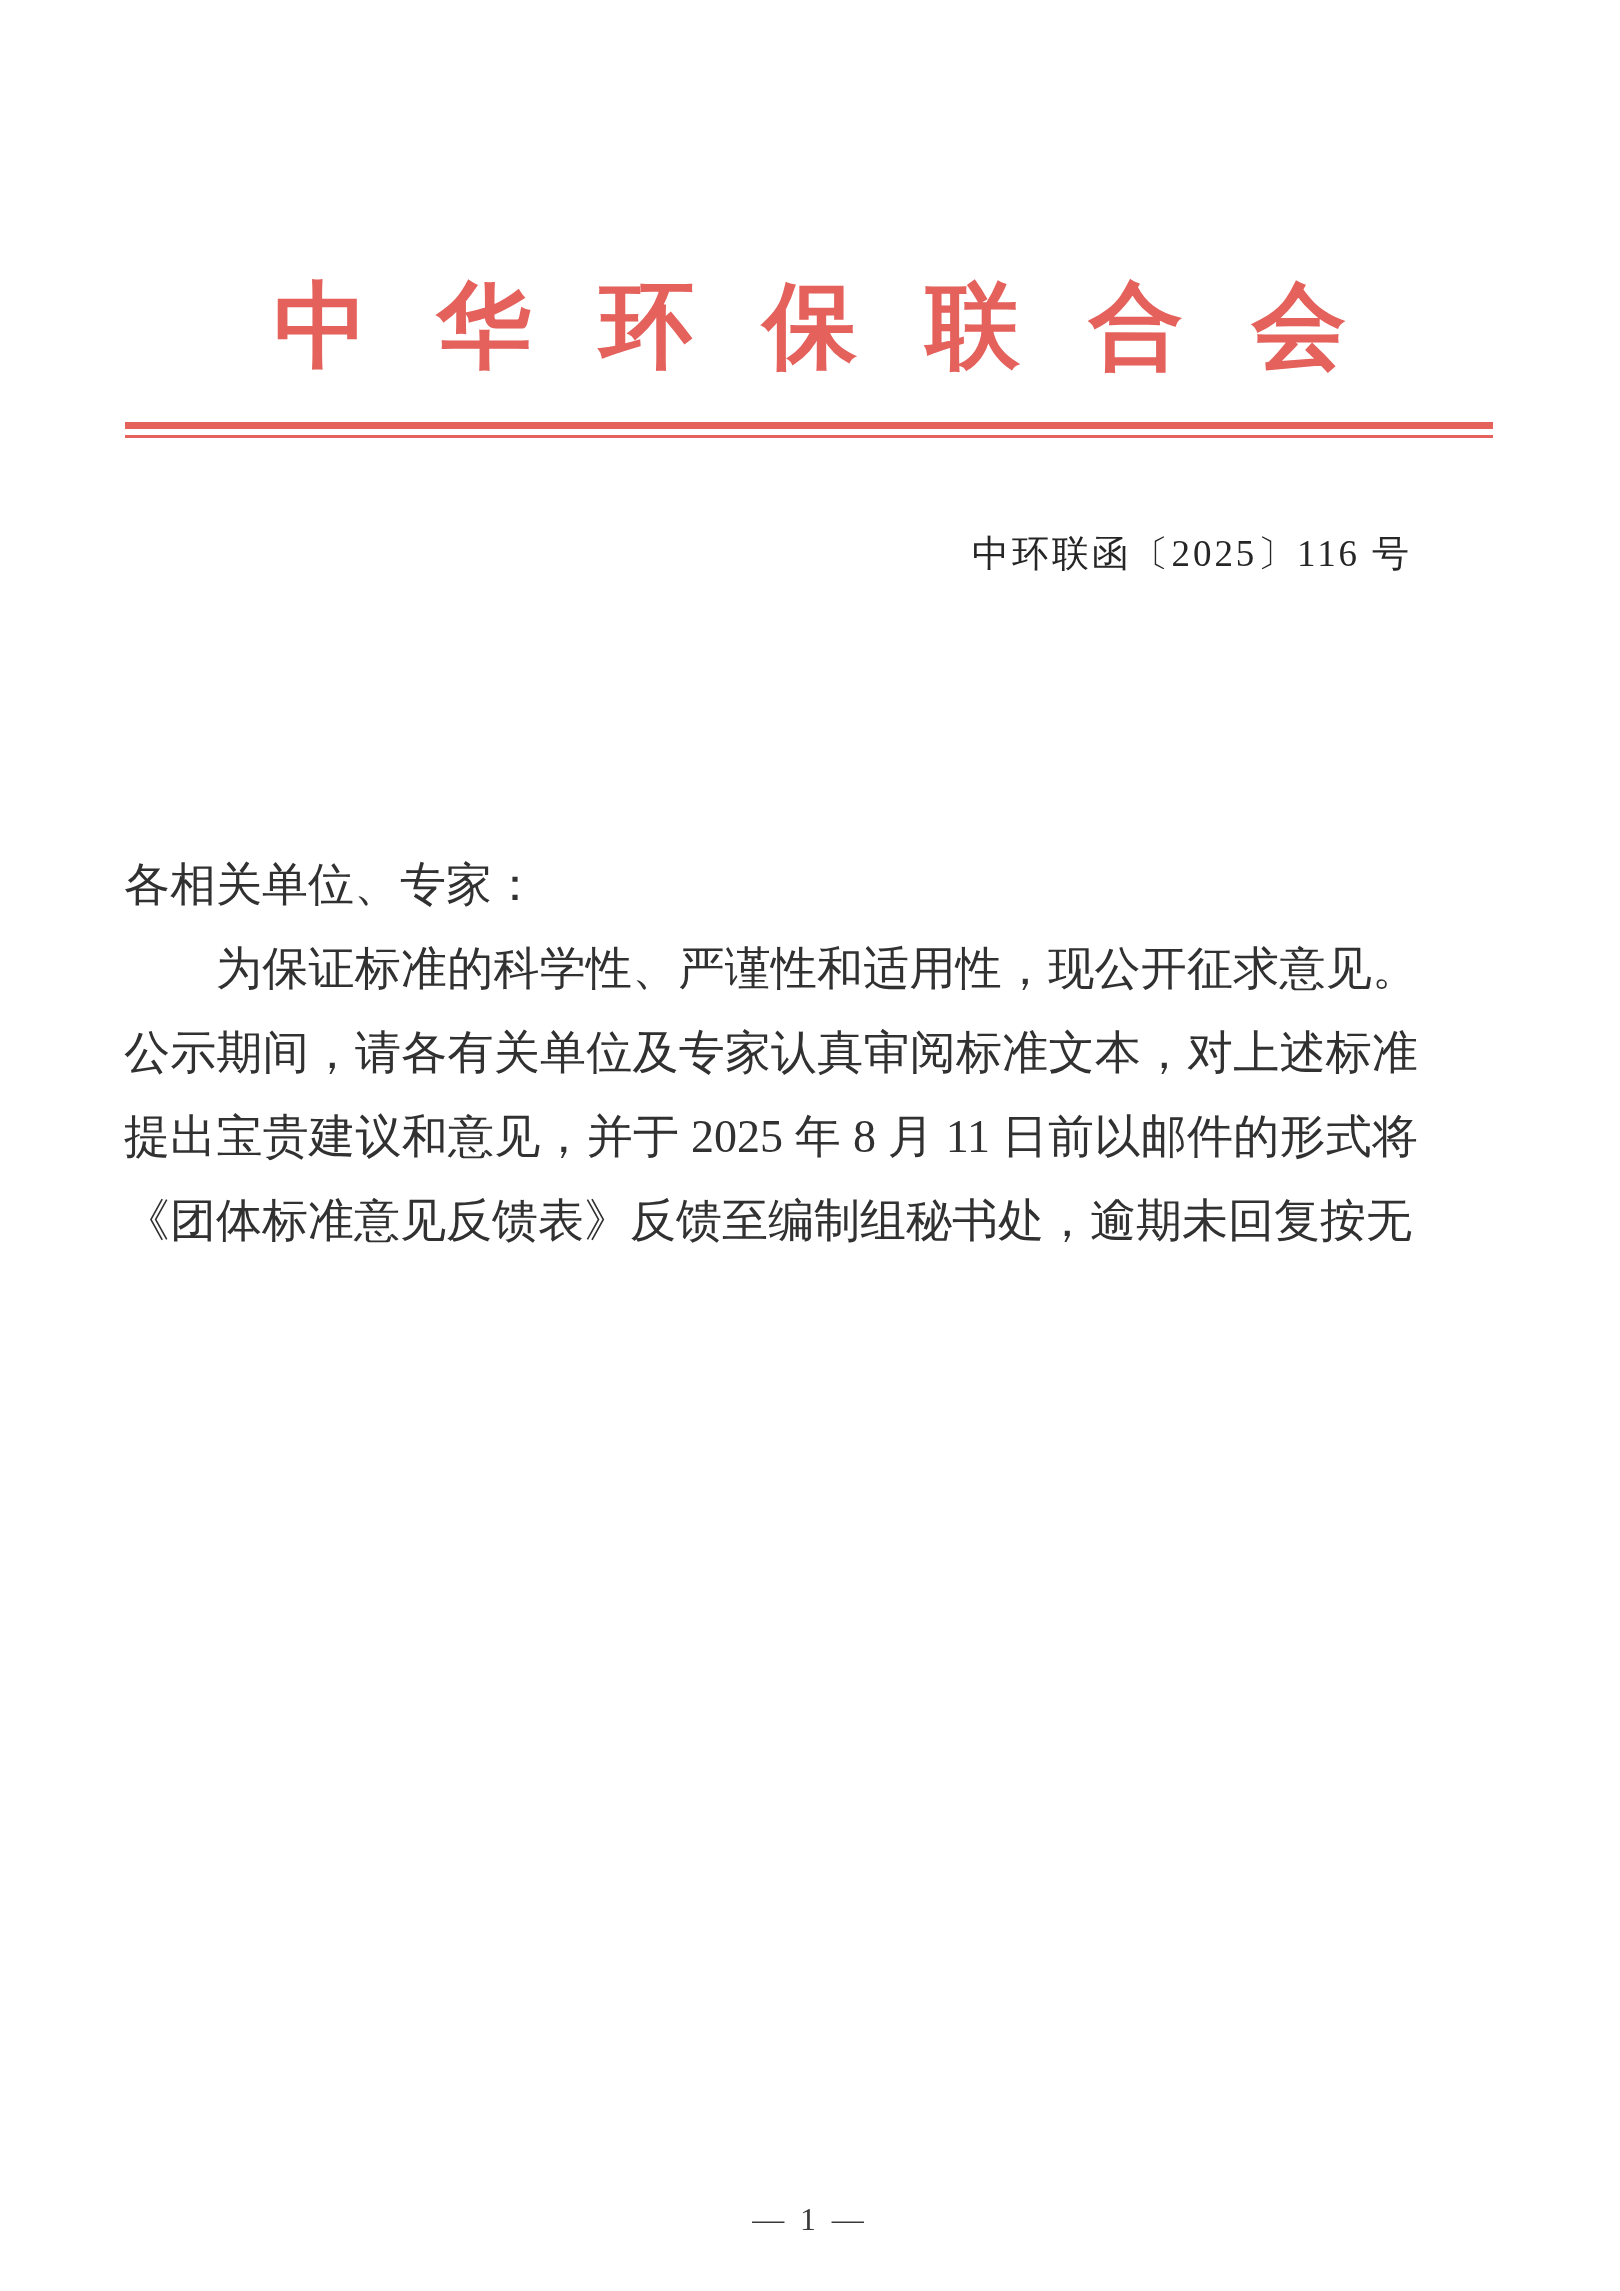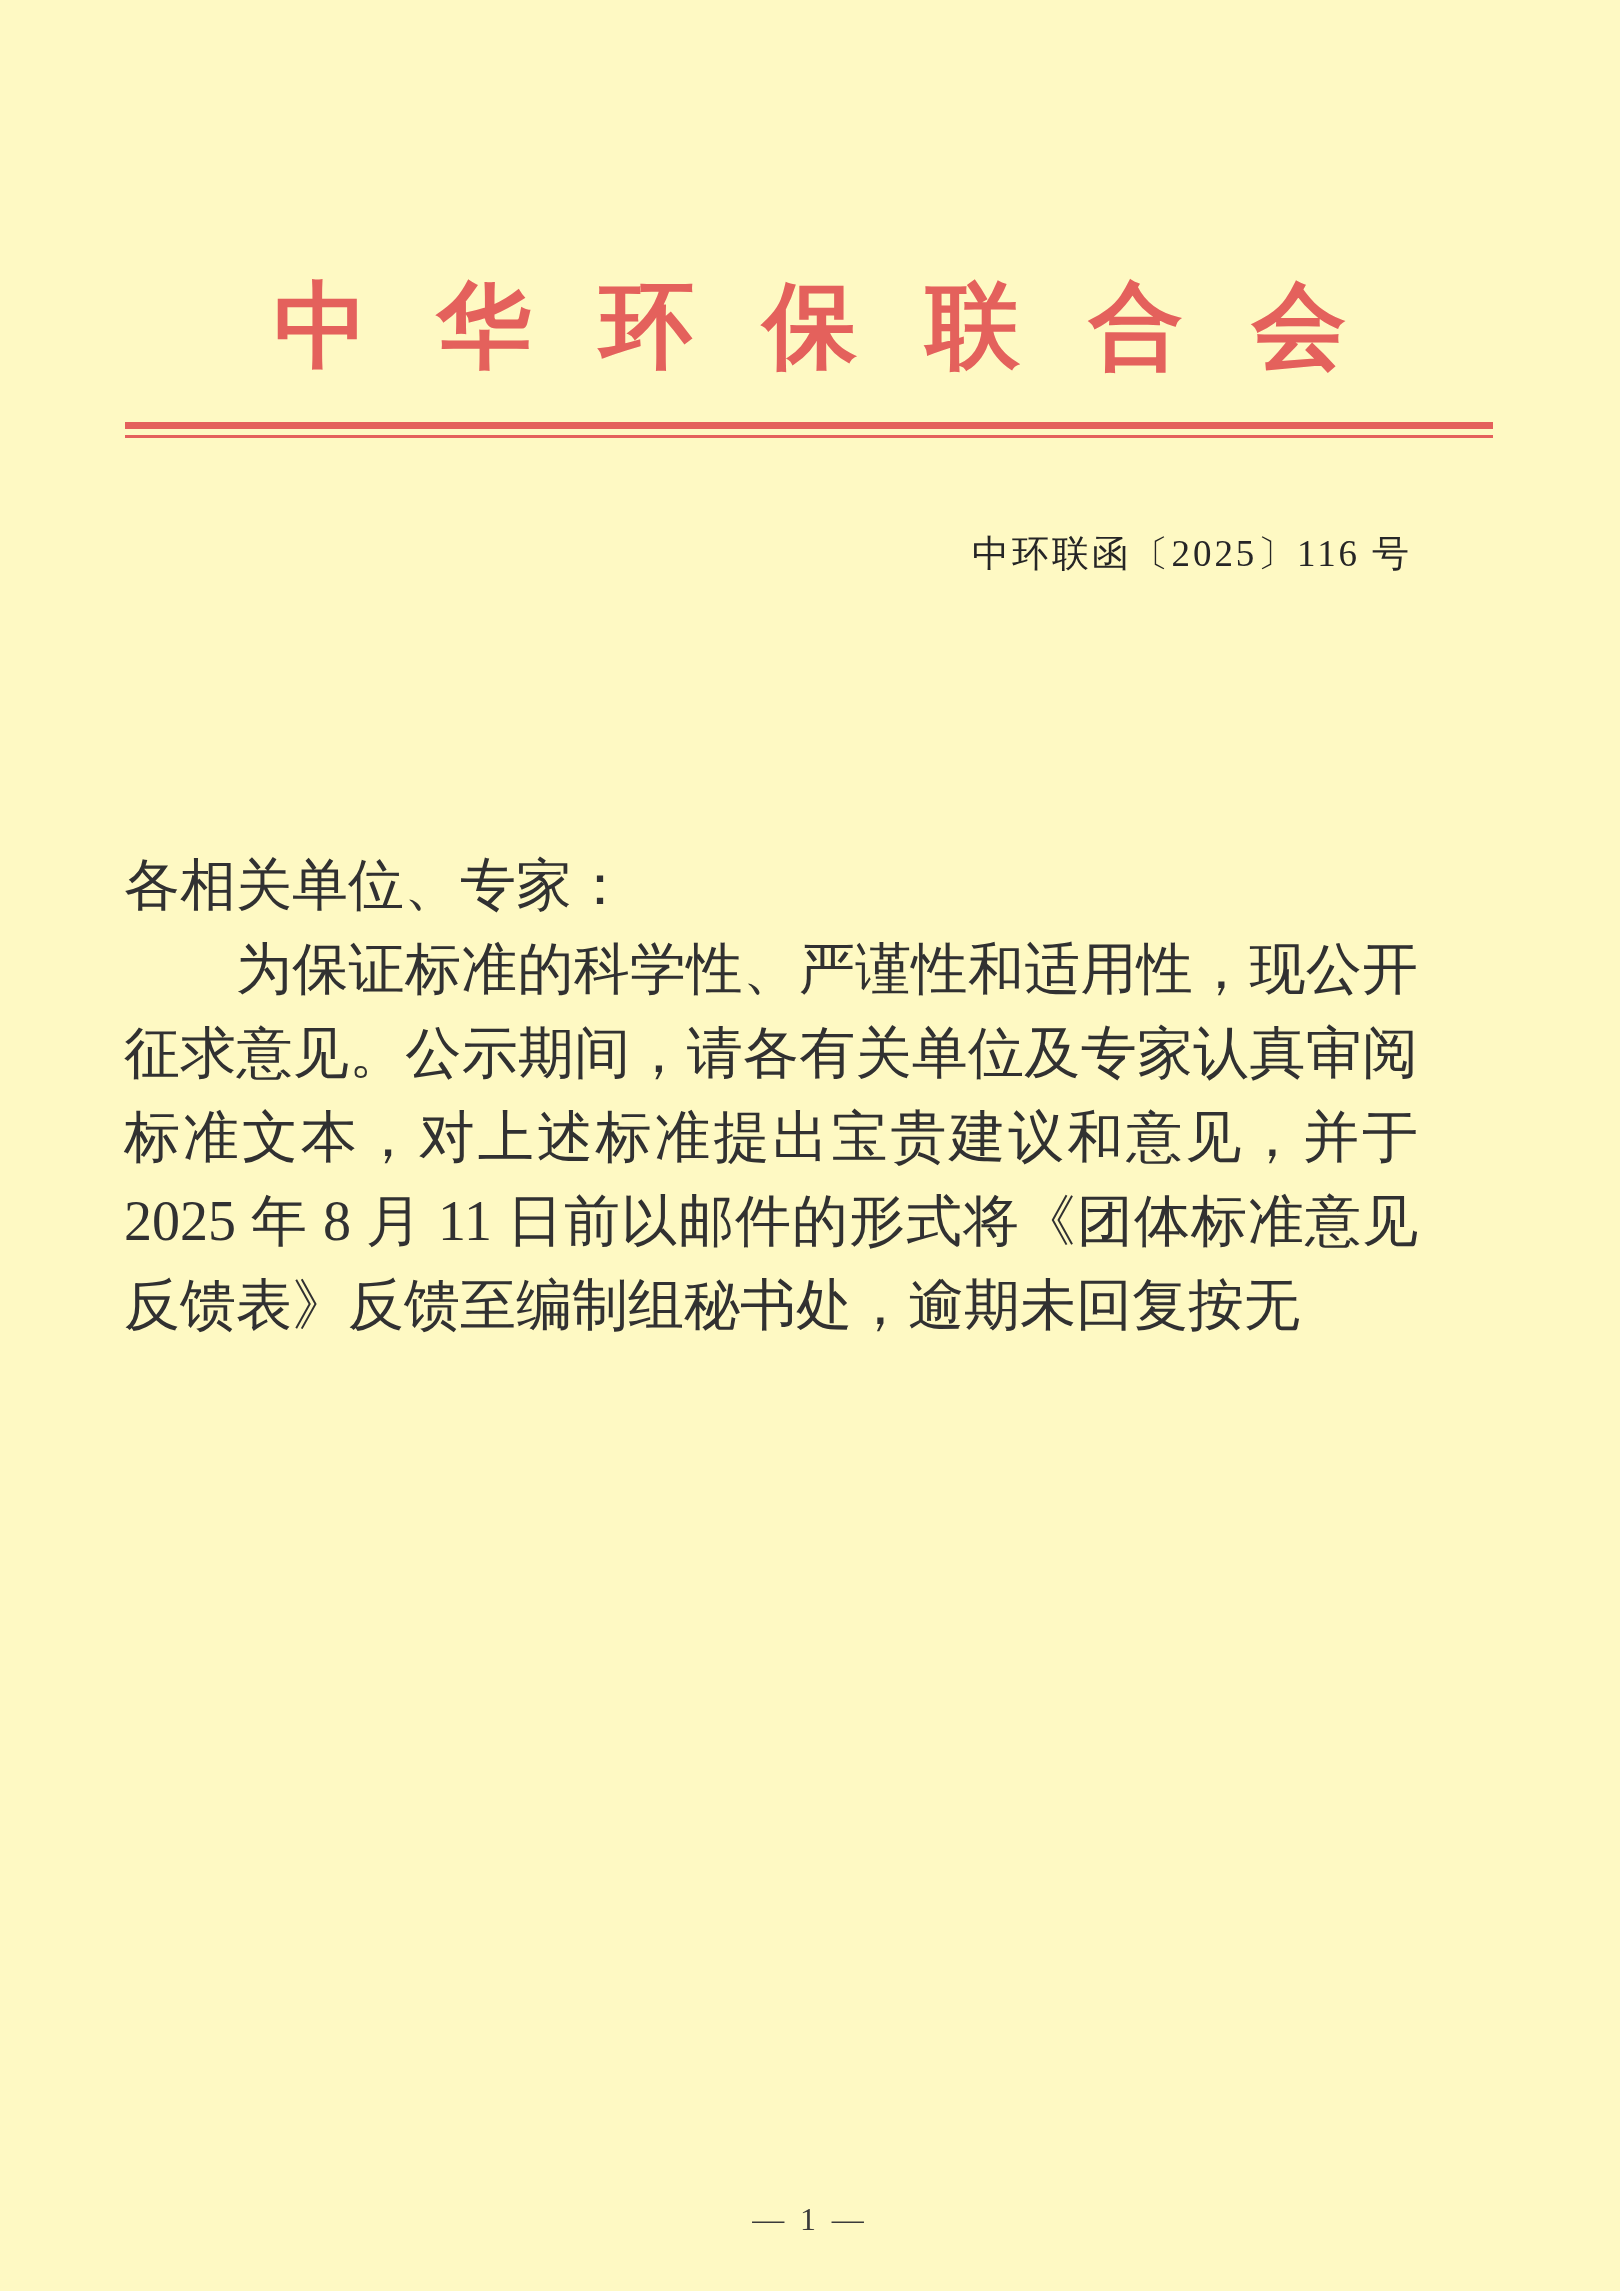--- a/index.html
+++ b/index.html
@@ -6,21 +6,21 @@
   body {
     width: 1620px;
     height: 2292px;
     background: #eaeaea;
     font-family: "Liberation Serif", serif;
   }
   .page {
     position: relative;
     width: 1620px;
     height: 2292px;
-    background: #fef9c3;
+    background: #ffffff;
     overflow: hidden;
     color: #2e2e2e;
   }
   .letterhead {
     position: absolute;
     top: 263px;
     left: 0;
     width: 100%;
     box-sizing: border-box;
     text-align: center;
@@ -59,21 +59,21 @@
     line-height: 73px;
     font-weight: bold;
     letter-spacing: 1px;
     color: #161616;
   }
   .body-text {
     position: absolute;
     top: 843px;
     left: 124px;
     width: 1294px;
-    font-size: 56px;
+    font-size: 46px;
     line-height: 84px;
     text-align: justify;
     color: #313131;
   }
   .body-text p { margin: 0; text-indent: 2em; }
   .body-text p.salutation { text-indent: 0; }
   .page-footer {
     position: absolute;
     top: 2201px;
     left: 0;

